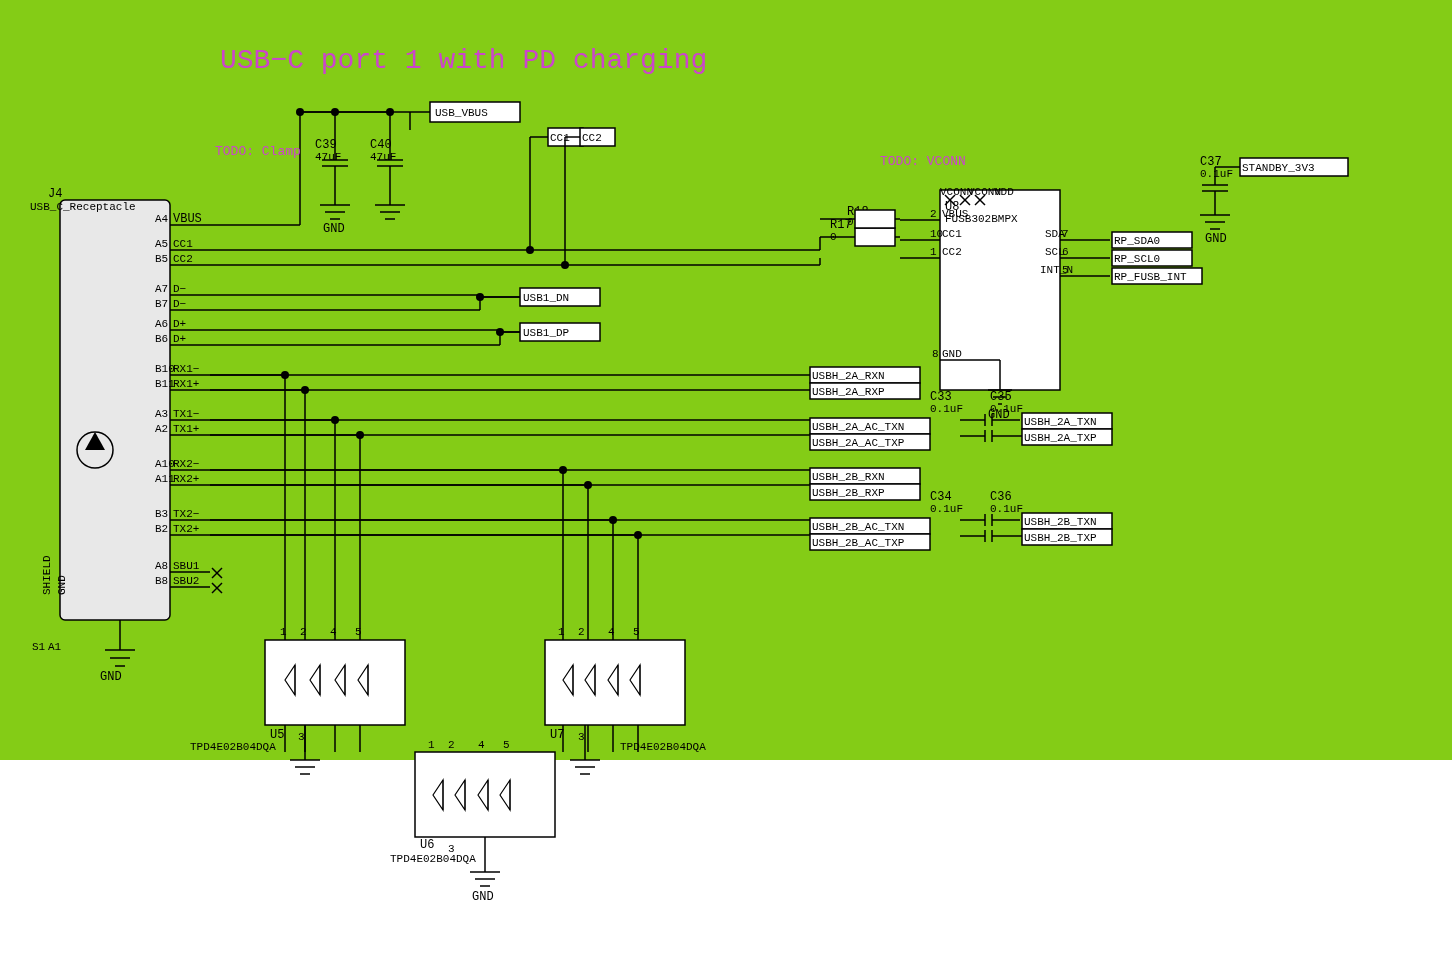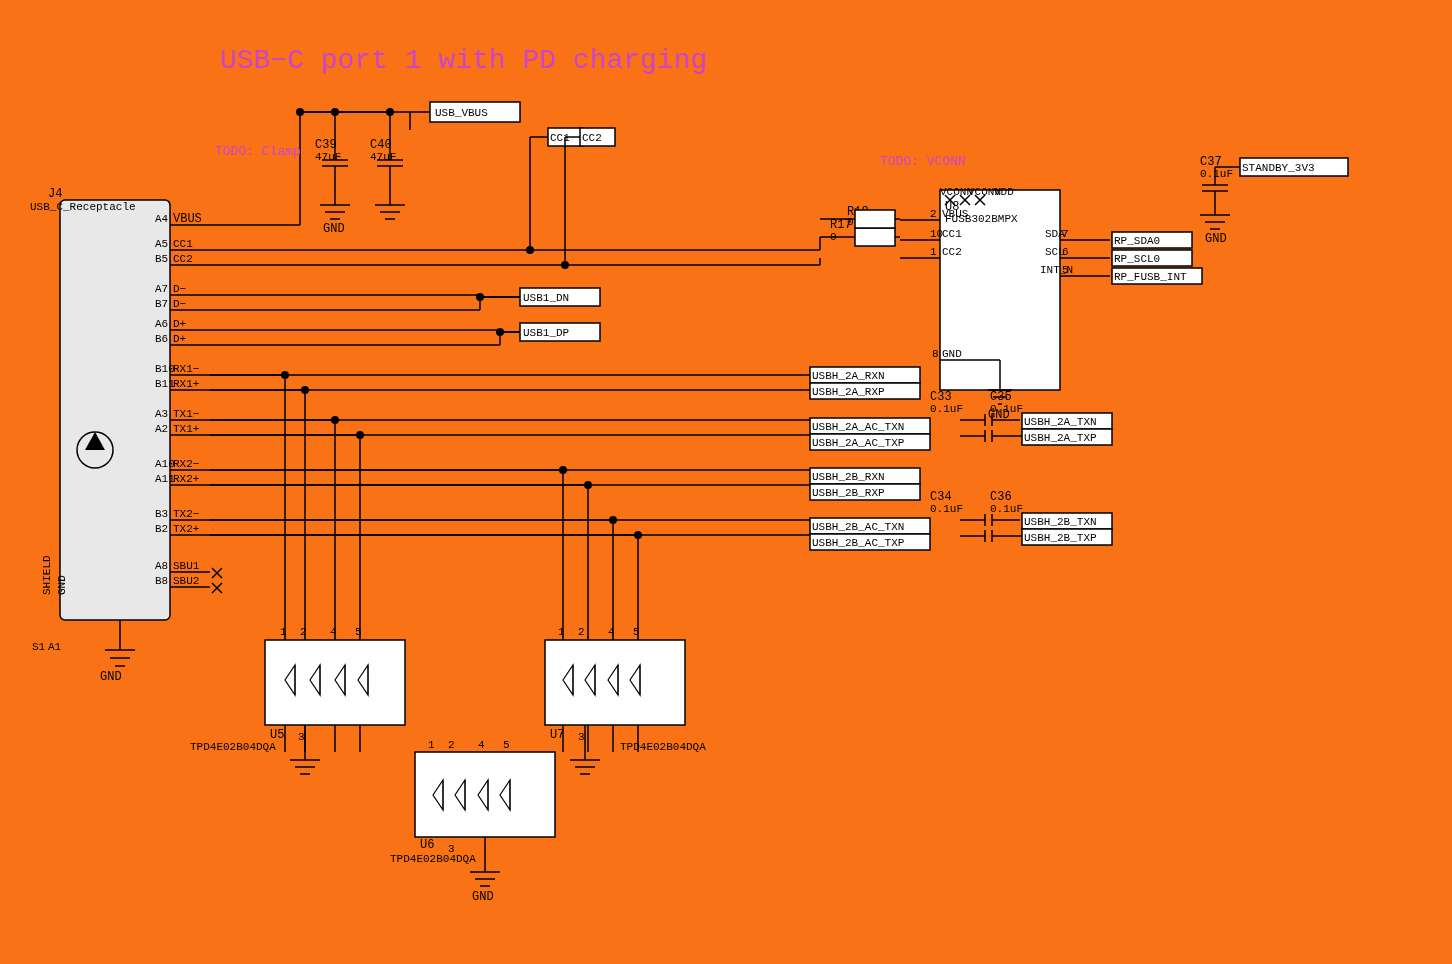--- a/index.html
+++ b/index.html
@@ -6,23 +6,23 @@
     body {
       background: #ffffff;
       font-family: 'Courier New', Courier, monospace;
       width: 1452px;
       height: 964px;
       overflow: hidden;
       position: relative;
     }
     .schematic-container {
       width: 1452px;
-      height: 964px;
+      height: 760px;
       position: relative;
-      background: #f97316;
+      background: #84cc16;
     }
     svg {
       position: absolute;
       top: 0;
       left: 0;
       width: 1452px;
       height: 964px;
     }
     .title-text {
       font-family: 'Courier New', Courier, monospace;

